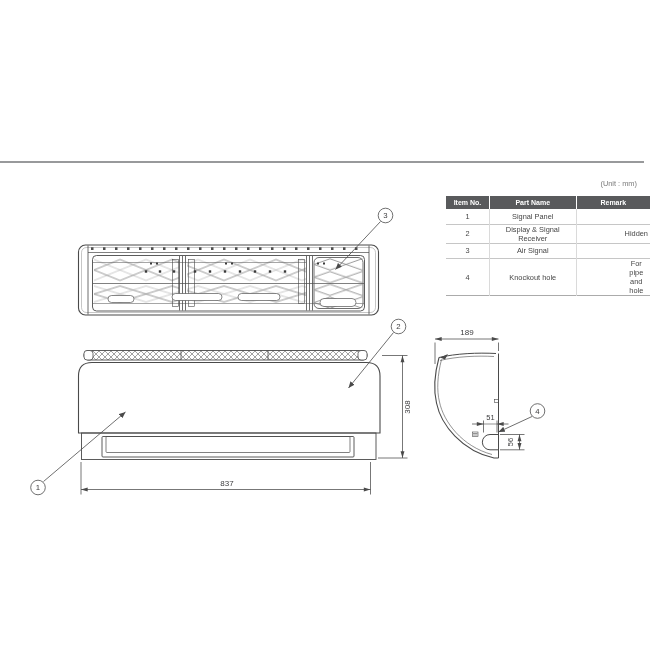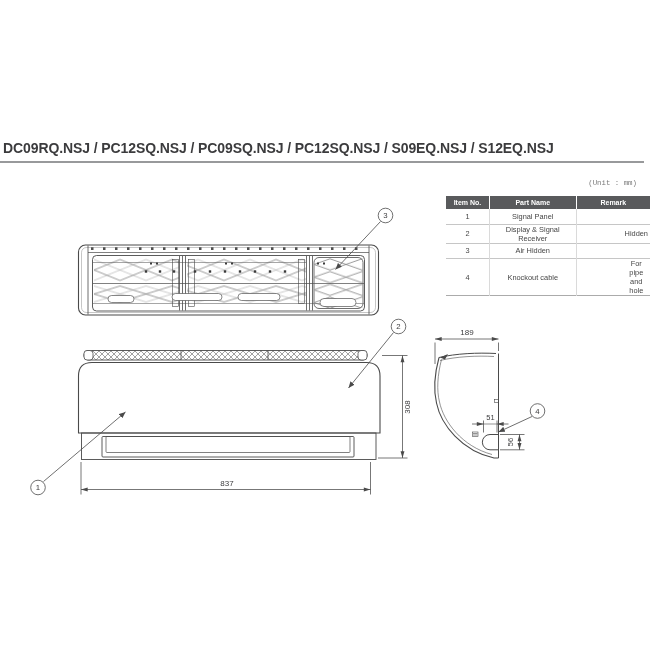--- a/index.html
+++ b/index.html
@@ -1,40 +1,39 @@
 <!DOCTYPE html>
 <html><head>
 <meta charset="utf-8">
 <style>
   html,body{margin:0;padding:0;background:#fff;}
   .page{position:relative;width:650px;height:650px;background:#ffffff;overflow:hidden;
         font-family:"Liberation Sans",sans-serif;}
   .model-title{position:absolute;left:3px;top:140px;font-size:14px;font-weight:700;
         color:#3b3b3d;letter-spacing:-0.1px;white-space:nowrap;}
   .title-rule{position:absolute;left:0;top:161px;width:644px;height:2px;background:#98999b;}
-  .unit-note{position:absolute;right:13px;top:179px;font-size:7.4px;color:#7a7a7a;font-family:Liberation Mono, monospace;}
+  .unit-note{position:absolute;right:13px;top:179px;font-size:7.4px;color:#7a7a7a;}
   .spec-table{position:absolute;left:446px;top:196px;border-collapse:collapse;table-layout:fixed;}
   .spec-table th{background:#595a5c;color:#ffffff;font-weight:600;font-size:7px;
         height:13px;padding:0 2px;border-right:1px solid #ffffff;}
   .spec-table th:last-child{border-right:none;}
   .spec-table td{font-size:7.4px;color:#454545;text-align:center;height:14.5px;padding:0 2px;
         border-top:1px solid #c6c6c6;border-right:1px solid #dadada;}
   .spec-table td:last-child{border-right:none;padding-left:48px;}
   .spec-table tbody tr:first-child td{border-top:none;}
   .spec-table{border-bottom:1px solid #ababab;}
   .col-item{width:45px;} .col-part{width:90px;} .col-remark{width:56px;}
   svg.drawing{position:absolute;left:0;top:0;}
   svg text{font-family:"Liberation Sans",sans-serif;fill:#3d3d3f;stroke:none;}
 </style>
 </head>
 <body>
 
 <div class="page">
 
-  <div class="model-title">DC09RQ.NSJ / PC12SQ.NSJ / PC09SQ.NSJ / PC12SQ.NSJ / S09EQ.NSJ / S12EQ.NSJ</div>
   <div class="title-rule"></div>
   <div class="unit-note">(Unit : mm)</div>
 
   <table class="spec-table">
     <colgroup>
         <col class="col-item">
         <col class="col-part">
         <col class="col-remark">
       </colgroup>
     <thead>
@@ -50,26 +49,26 @@
         <td>Signal Panel</td>
         <td></td>
       </tr>
       <tr>
         <td>2</td>
         <td>Display &amp; Signal Receiver</td>
         <td>Hidden</td>
       </tr>
       <tr>
         <td>3</td>
-        <td>Air Hidden</td>
+        <td>Air Signal</td>
         <td></td>
       </tr>
       <tr>
         <td>4</td>
-        <td>Knockout cable</td>
+        <td>Knockout hole</td>
         <td>For pipe and hole</td>
       </tr>
     </tbody>
   </table>
 
   <svg class="drawing" width="650" height="650" viewBox="0 0 650 650">
     <defs>
       <marker id="da" viewBox="0 0 12 8" refX="11.5" refY="4" markerWidth="10" markerHeight="6.5" orient="auto-start-reverse">
           <path d="M0.5,0.8 L11.5,4 L0.5,7.2 Z" fill="#4a4a4a"></path>
         </marker>

